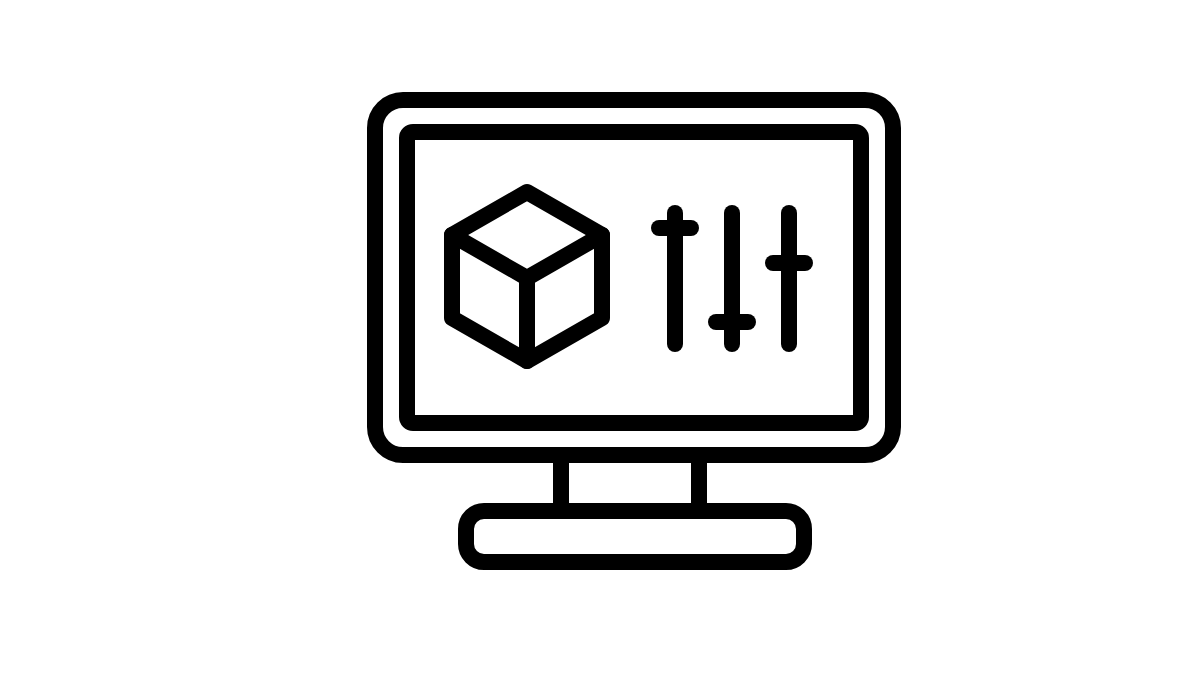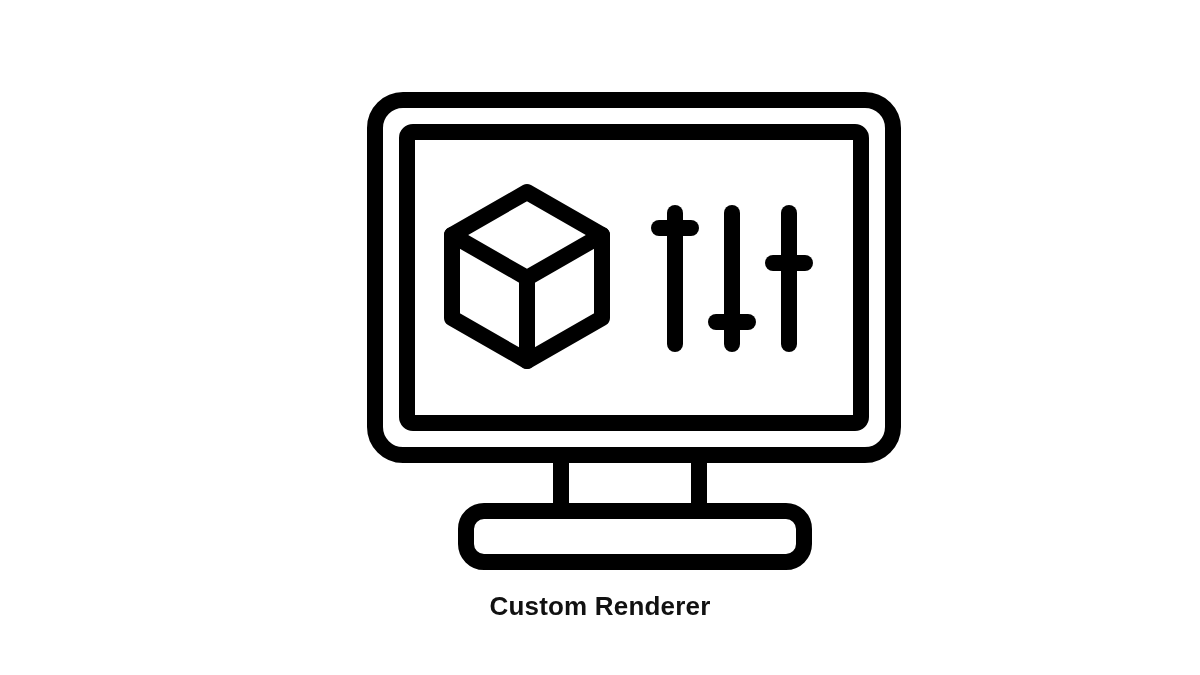--- a/index.html
+++ b/index.html
@@ -70,15 +70,14 @@
       <line x1="716" y1="322" x2="748" y2="322" stroke="#000000" stroke-width="16" stroke-linecap="round"></line>
     </g>
 
     <g>
       <line x1="789" y1="213" x2="789" y2="344" stroke="#000000" stroke-width="16" stroke-linecap="round"></line>
       <line x1="773" y1="263" x2="805" y2="263" stroke="#000000" stroke-width="16" stroke-linecap="round"></line>
     </g>
 
   </svg>
 
-  <div class="caption">Custom Renderer</div>
 
 </div>
 
 </body></html>

